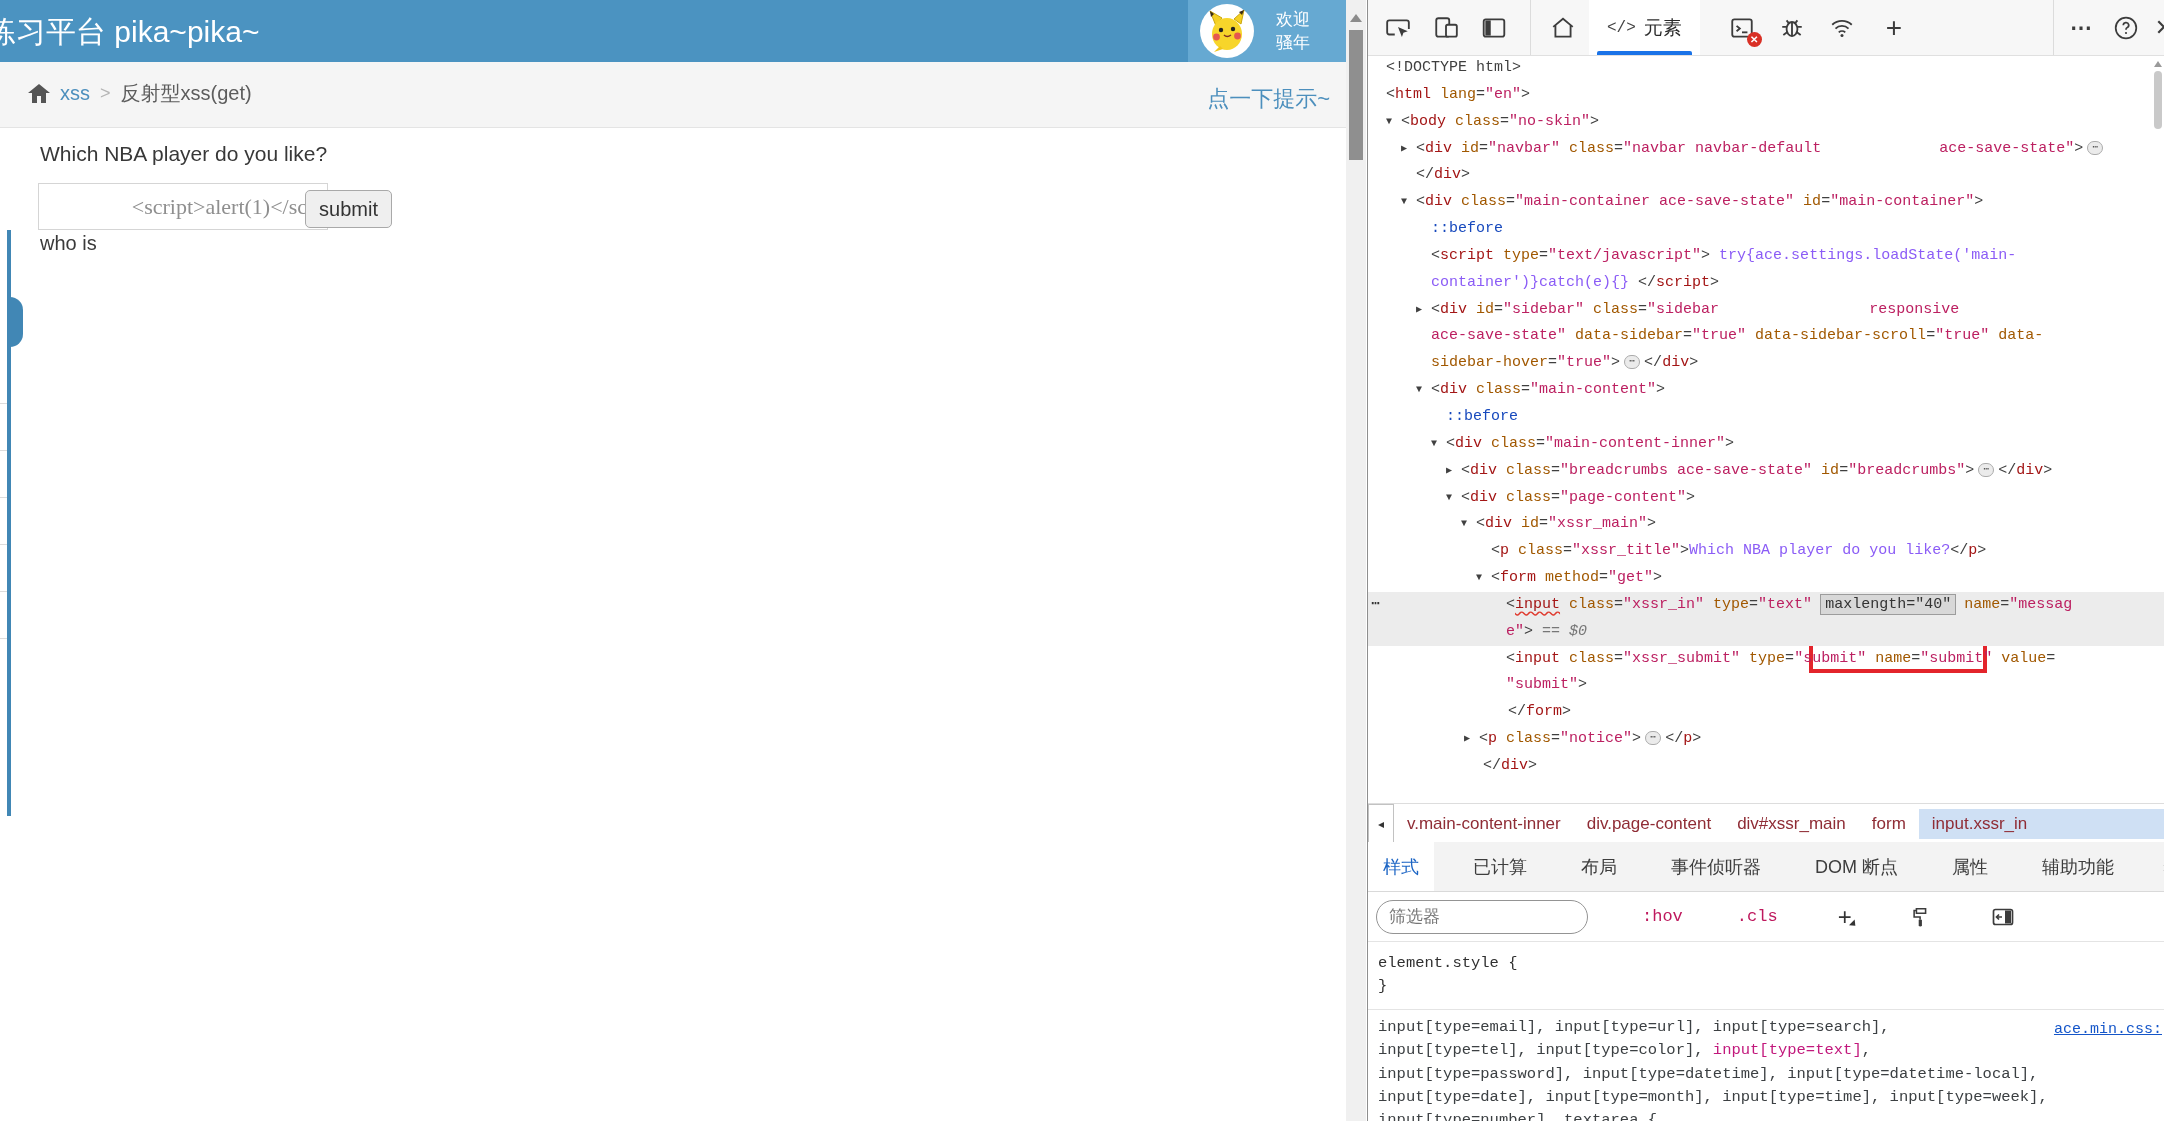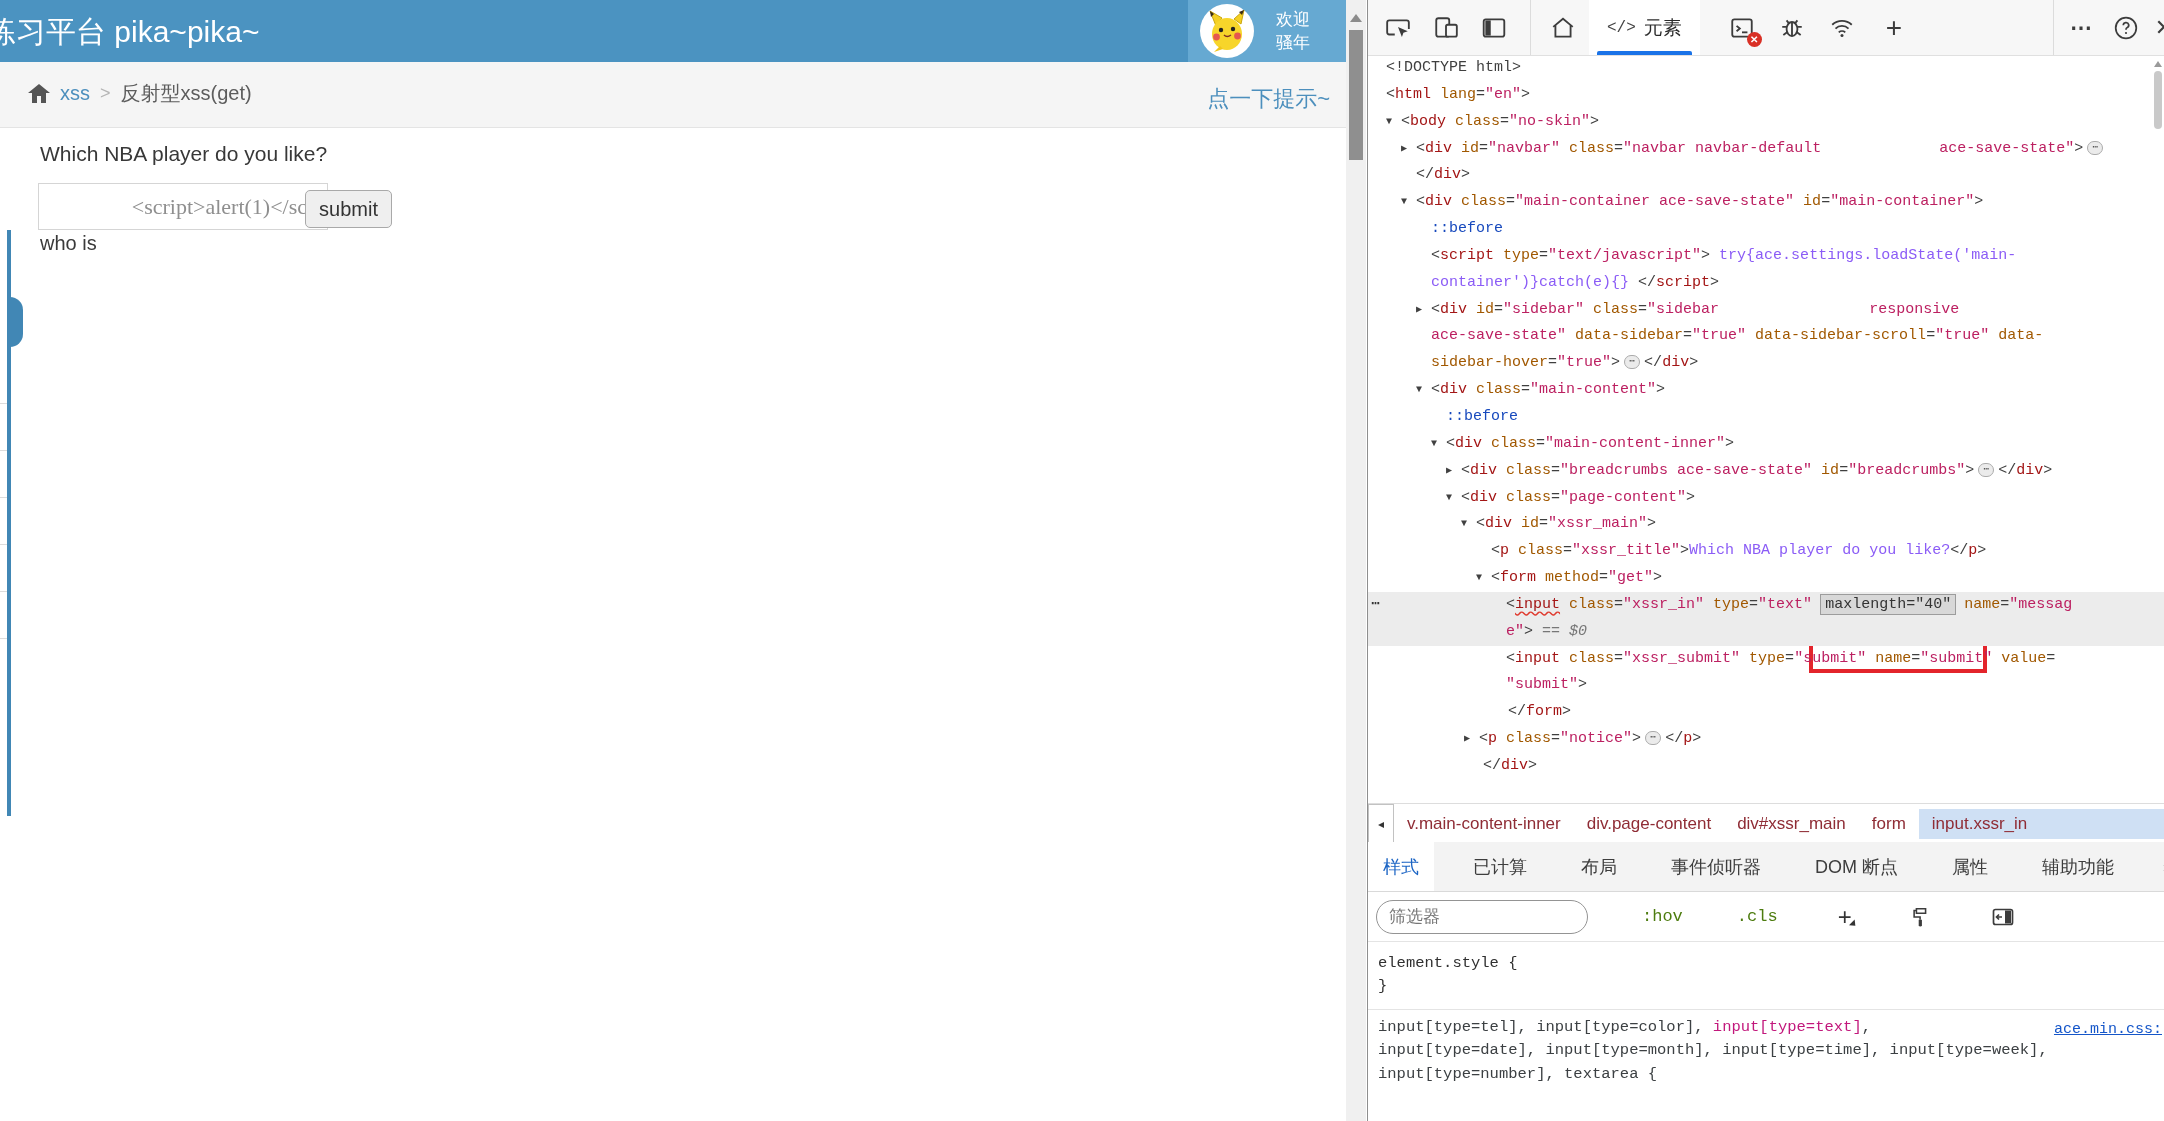--- a/index.html
+++ b/index.html
@@ -78,21 +78,21 @@
            border-bottom:1px solid #d9d9d9;display:flex;align-items:stretch;box-sizing:border-box;gap:24px;}
   .stab{display:flex;align-items:center;padding:0 15px;font-size:18px;color:#3d3d3d;white-space:nowrap;}
   .stab.active{background:#fff;color:#1b64c4;}
   .tabs-more{margin-left:auto;display:flex;align-items:center;padding:0 10px;color:#555;font-size:15px;}
   
   .dt-filter{position:absolute;left:0;top:892px;width:100%;height:50px;background:#fff;
              border-bottom:1px solid #e4e4e4;display:flex;align-items:center;box-sizing:border-box;gap:28px;}
   .filter-in{margin-left:8px;width:186px;height:32px;border:1px solid #949494;border-radius:17px;
              padding:0 12px;font-size:17px;color:#444;font-family:"Liberation Sans",sans-serif;}
   .filter-in::placeholder{color:#767676;}
-  .mono-btn{font-family:"Liberation Mono",monospace;font-size:17px;color:#4d7c0f;margin-left:26px;}
+  .mono-btn{font-family:"Liberation Mono",monospace;font-size:17px;color:#be185d;margin-left:26px;}
   .plus-btn{position:relative;margin-left:32px;font-size:24px;color:#333;line-height:20px;}
   .plus-btn .corner{position:absolute;right:-7px;bottom:-3px;width:0;height:0;
                     border:4px solid transparent;border-top:5px solid #333;transform:rotate(-45deg);}
   .fic{margin-left:30px;display:flex;align-items:center;}
   
   .dt-estyle{position:absolute;left:0;top:942px;width:100%;height:68px;border-bottom:1px solid #e4e4e4;
              font-family:"Liberation Mono",monospace;font-size:15.5px;color:#303030;box-sizing:border-box;
              padding:10px 0 0 10px;line-height:23px;background:#fff;}
   .dt-css{position:absolute;left:0;top:1010px;width:100%;height:111px;background:#fff;
           font-family:"Liberation Mono",monospace;font-size:15.5px;color:#3c4043;box-sizing:border-box;
@@ -315,18 +315,20 @@
   </div>
 
   <div class="dt-estyle">
     <div>element.style {</div>
     <div>}</div>
   </div>
 
   <div class="dt-css">
     <a class="csslink">ace.min.css:</a>
     <div id="css-sel-lines">
+        <div class="cssline"><span>input[type=email], input[type=url], input[type=search],</span></div>
         <div class="cssline"><span>input[type=tel], input[type=color], </span><span class="match" style="color: rgb(194, 24, 124);">input[type=text]</span><span>,</span></div>
+        <div class="cssline"><span>input[type=password], input[type=datetime], input[type=datetime-local],</span></div>
         <div class="cssline"><span>input[type=date], input[type=month], input[type=time], input[type=week],</span></div>
         <div class="cssline"><span>input[type=number], textarea {</span></div>
       </div>
   </div>
 </div>
 
 </body></html>

